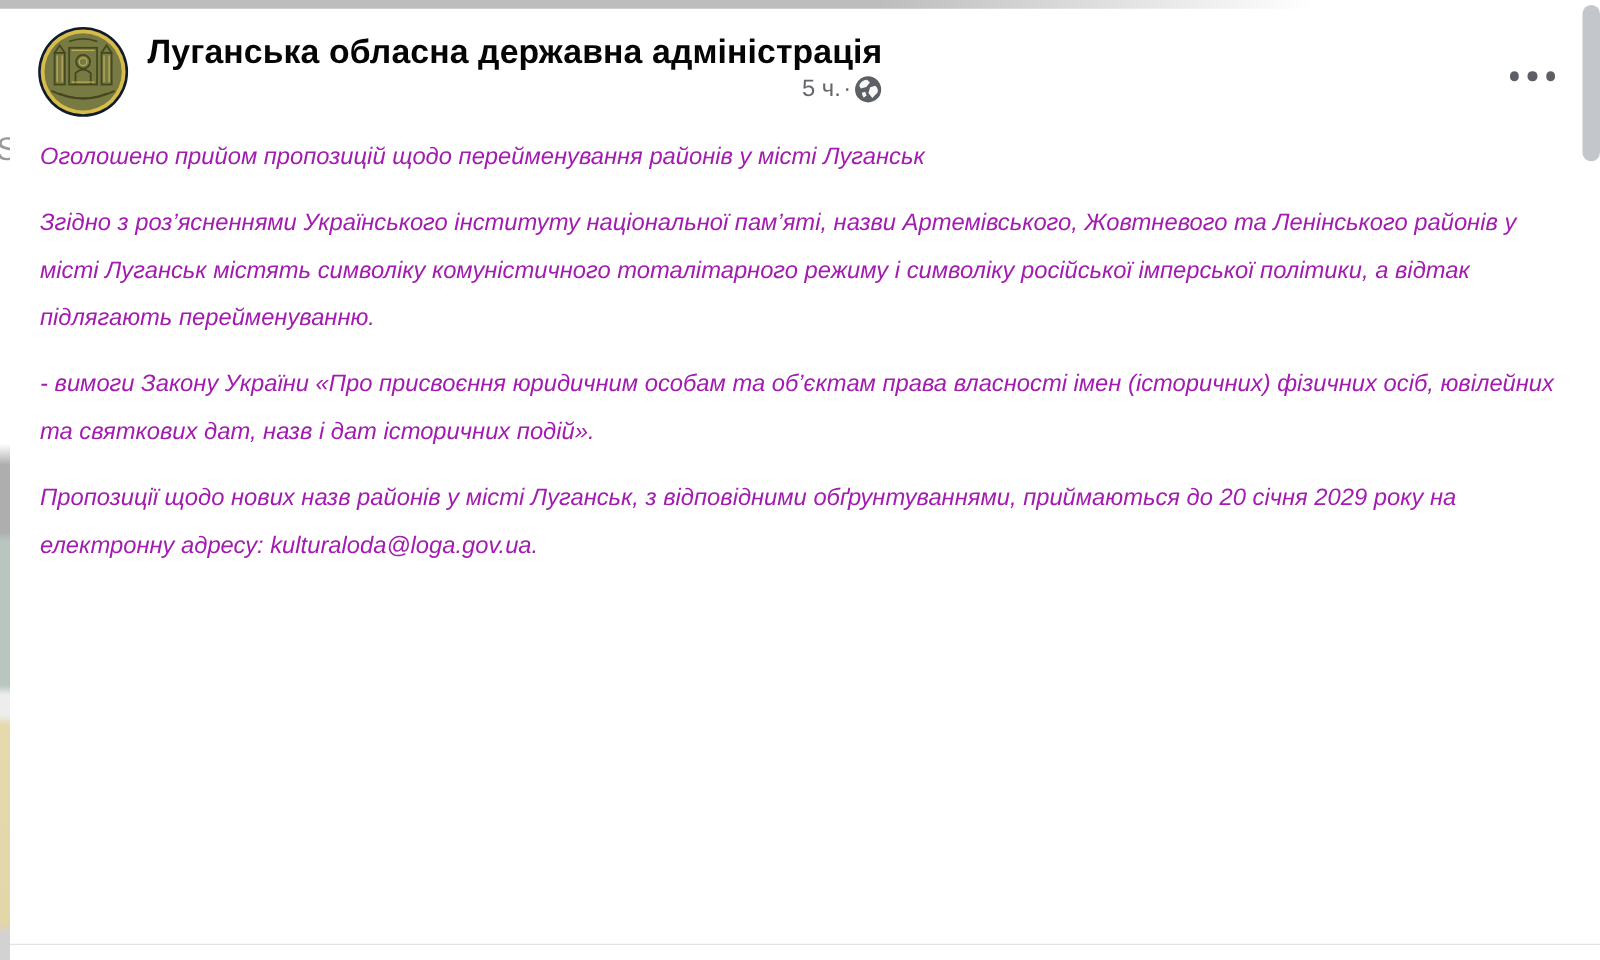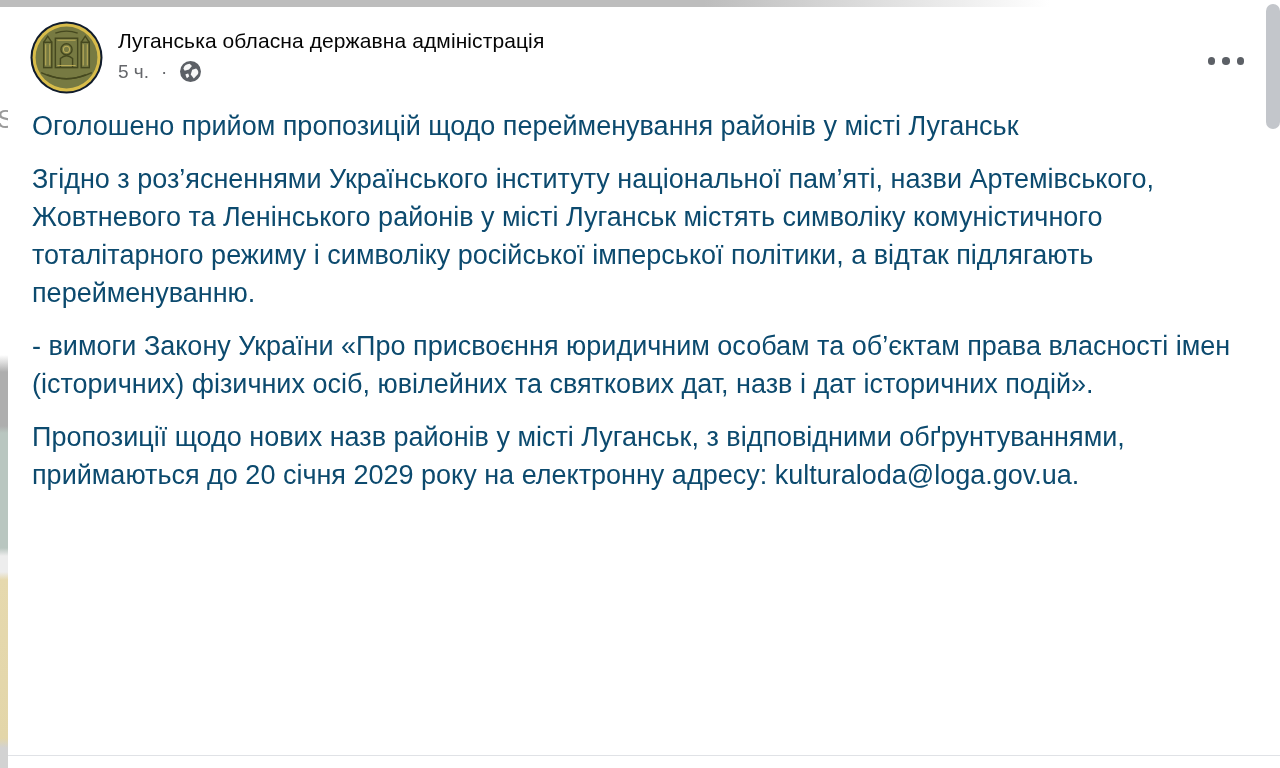--- a/index.html
+++ b/index.html
@@ -31,35 +31,35 @@
   }
   .card{
     position:absolute;left:8px;top:15px;right:0;height:740px;
     background:#ffffff;border-top-left-radius:14px;z-index:1;
   }
   .header{position:relative;display:flex;align-items:flex-start;padding:6px 20px 0 22px;}
   .avatar{width:73px;height:73px;flex:0 0 73px;border-radius:50%;cursor:pointer;}
   .avatar svg{display:block;width:73px;height:73px;}
   .header-text{margin-left:15px;min-width:0;}
   .author{
-    font-size:21px;font-weight:400;color:#050505;letter-spacing:.1px;
+    font-size:27px;font-weight:700;color:#050505;letter-spacing:.1px;
     padding-top:6px;line-height:28px;white-space:nowrap;cursor:pointer;
   }
-  .meta{display:flex;align-items:center;gap:12px;margin-top:5px;font-size:19px;color:#65676b;}
+  .meta{display:flex;align-items:center;gap:2px;margin-top:5px;font-size:19px;color:#65676b;justify-content:flex-end;}
   .meta .time{cursor:pointer;}
   .meta .sep{color:#65676b;}
   .globe{display:inline-flex;width:23px;height:23px;}
   .globe svg{width:23px;height:23px;display:block;}
   .more-btn{
     position:absolute;top:30px;right:28px;width:52px;height:32px;
     background:none;border:none;display:flex;align-items:center;justify-content:center;
     gap:7px;cursor:pointer;padding:0;
   }
   .more-btn .d{width:7.5px;height:7.5px;border-radius:50%;background:#5c6066;}
-  .content{padding:13px 22px 0 24px;font-size:27px;line-height:38px;color:#0c4a6e;}
+  .content{padding:13px 22px 0 24px;font-size:19px;line-height:38px;color:#a21caf;font-style:italic;}
   .content p{margin:0 0 15px 0;}
   .divider{position:absolute;left:8px;right:0;top:755px;height:1px;background:#e0e2e6;z-index:2;}
   .scrollbar{position:absolute;top:0;right:0;width:15px;height:768px;z-index:3;}
   .scrollbar .thumb{
     position:absolute;top:4px;right:0;width:14px;height:125px;
     border-radius:8px;background:#c3c6cb;cursor:pointer;
   }
 </style>
 </head>
 <body>

